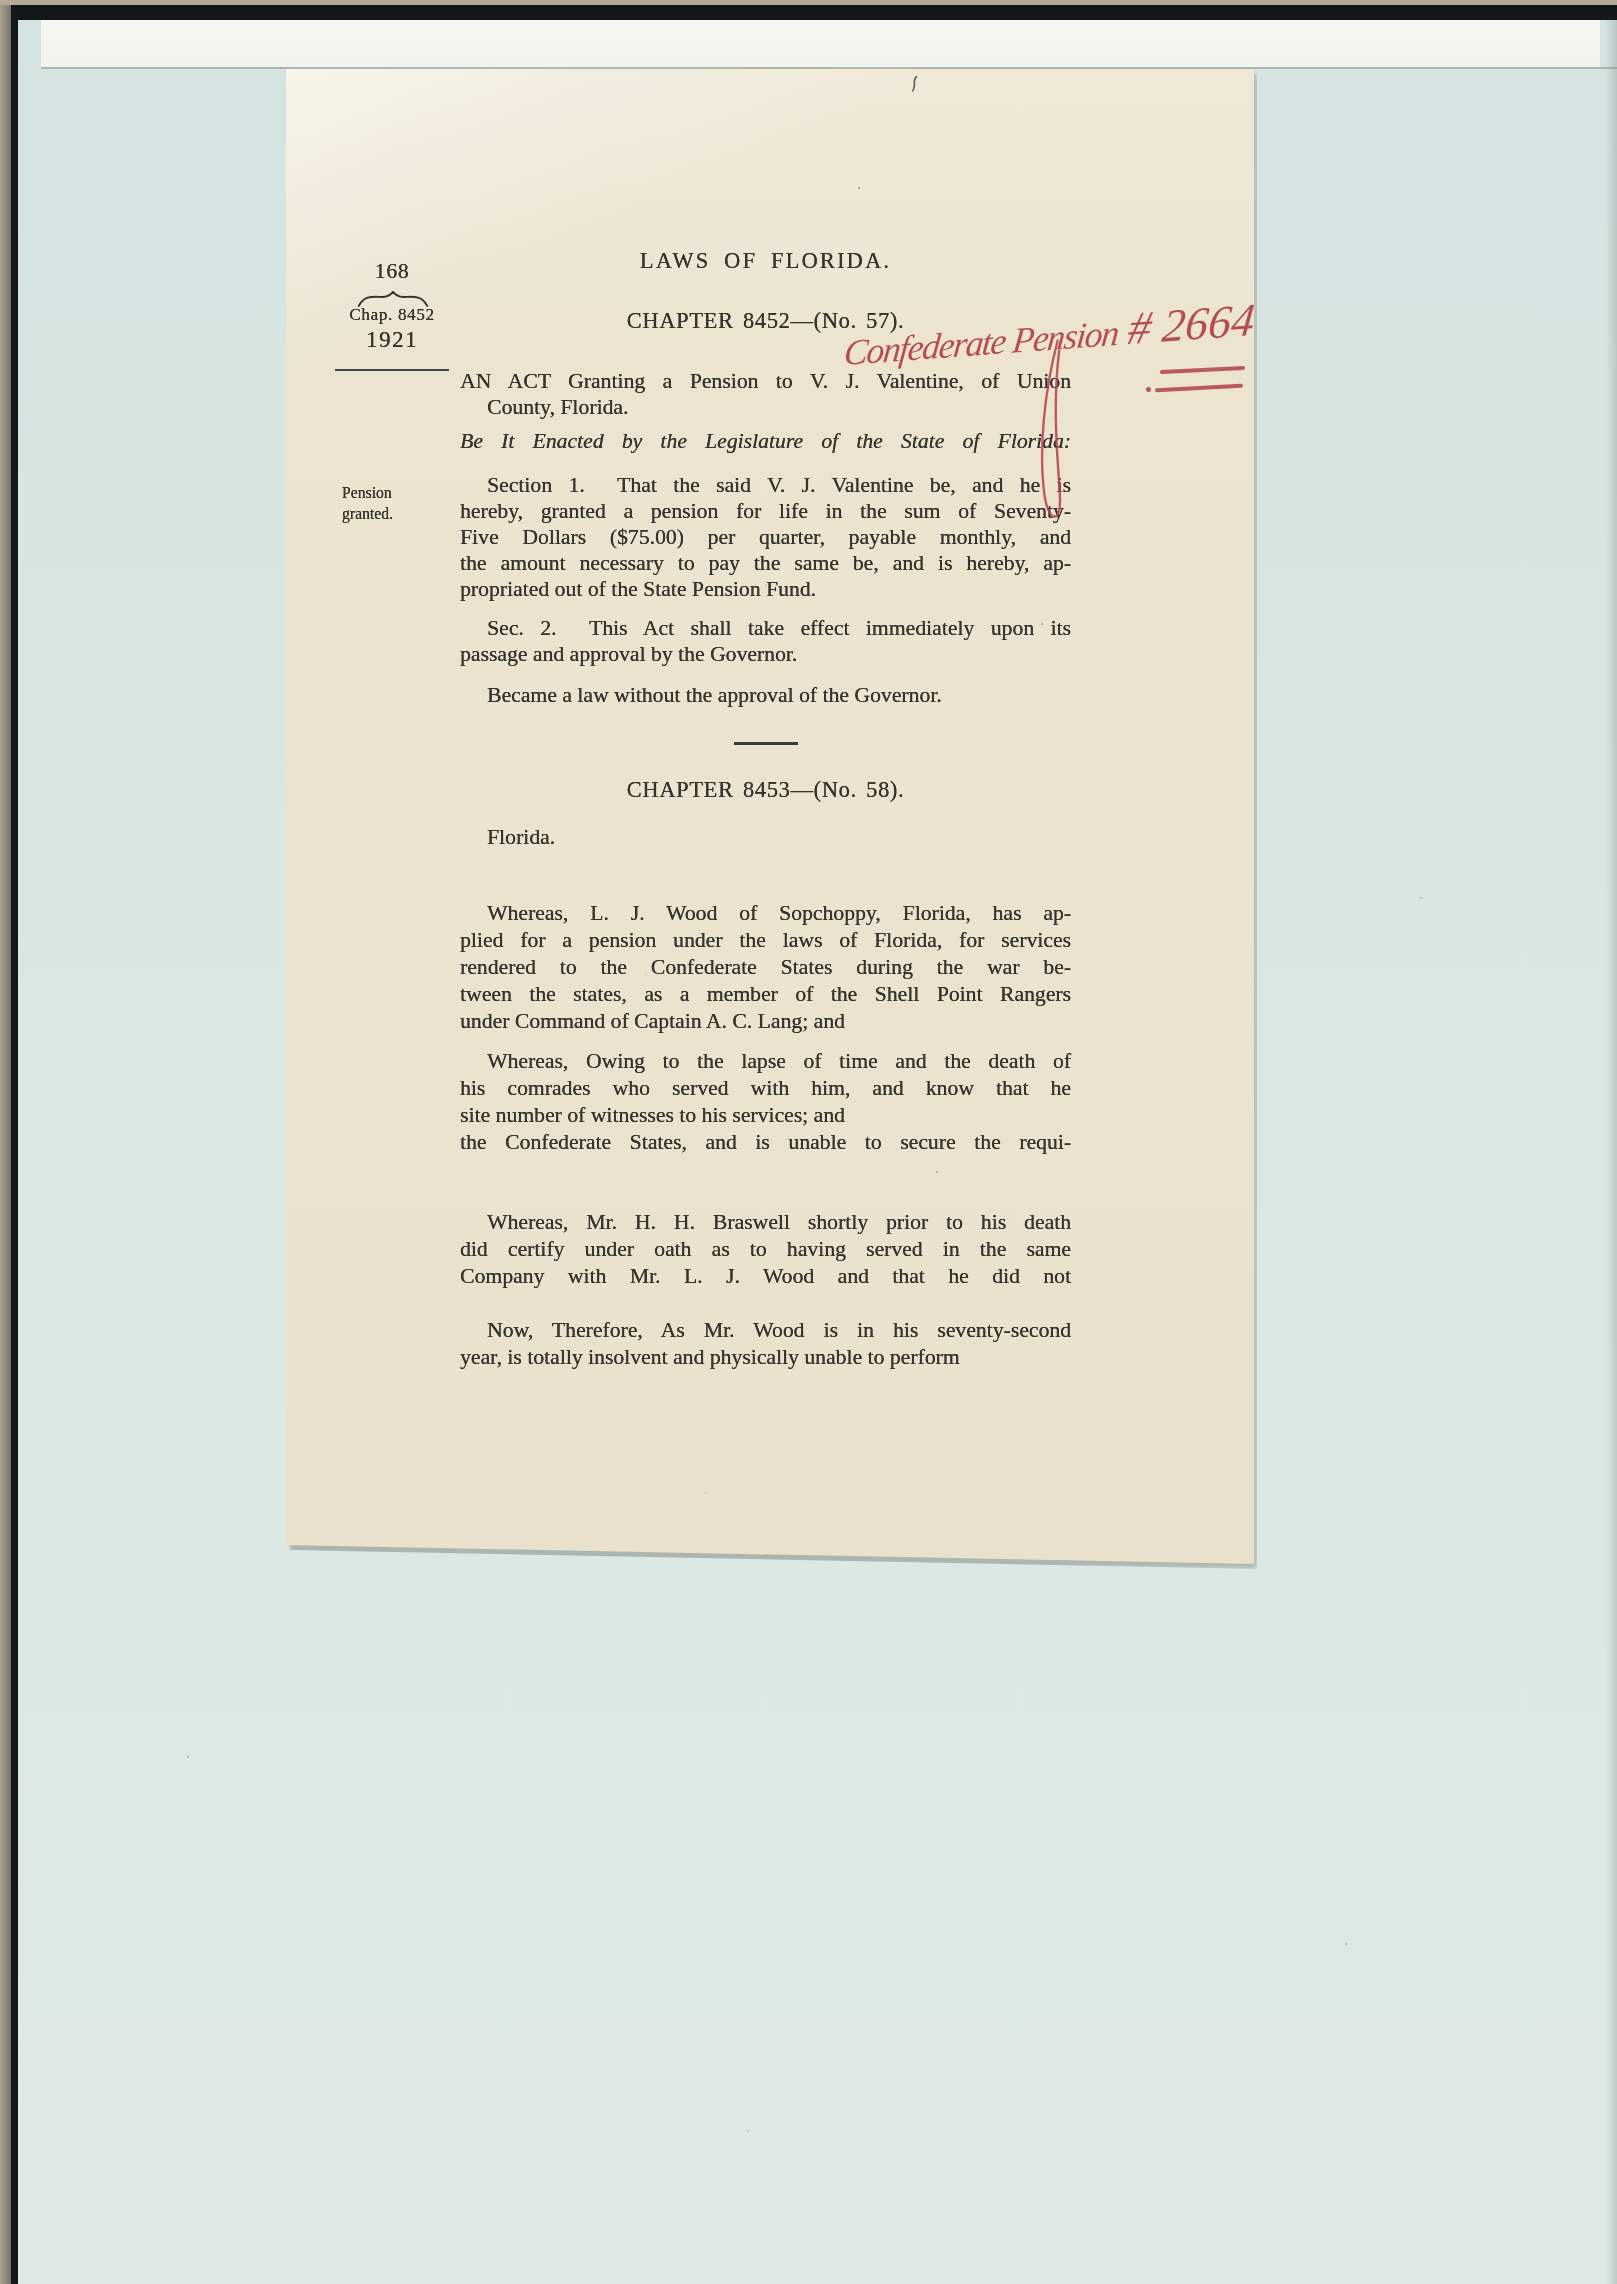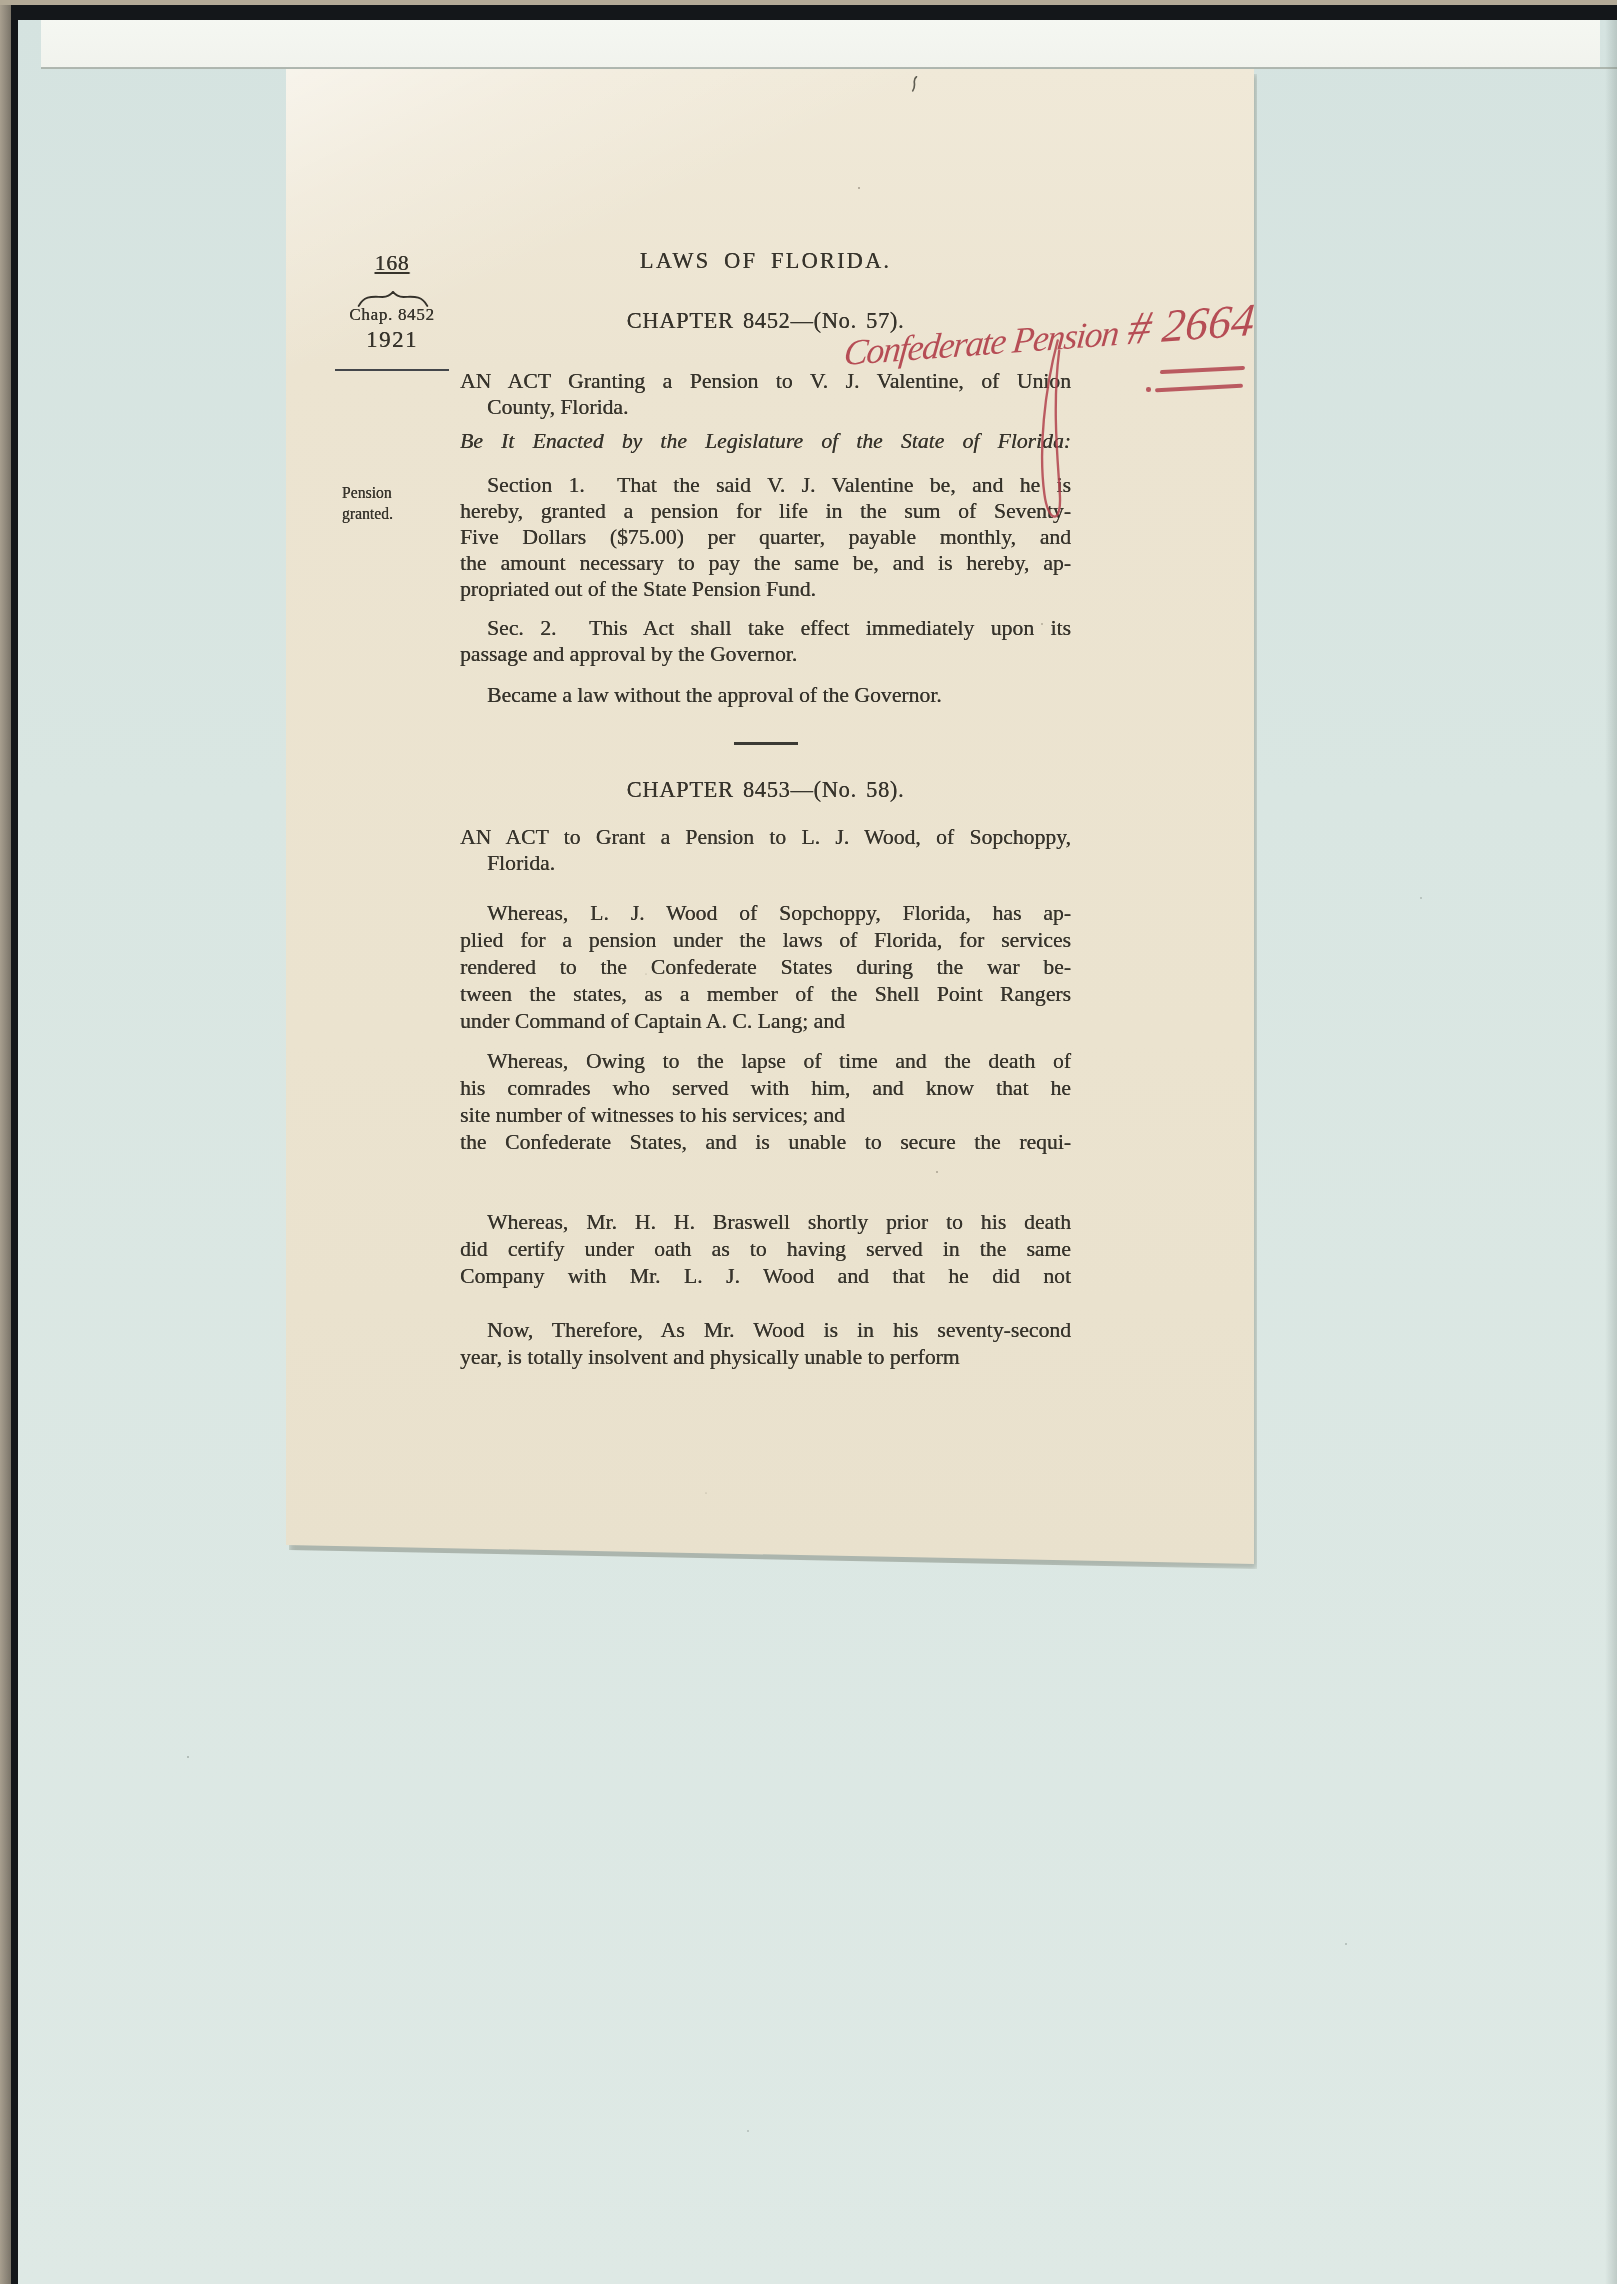--- a/index.html
+++ b/index.html
@@ -40,21 +40,21 @@
   
   .col{left:174px;width:611px;}
   .mcol{left:50px;width:112px;text-align:center;}
   .tl{position:relative;font-size:21.7px;line-height:26px;text-shadow:0.2px 0 0 currentColor;}
   .wlh .tl{line-height:27px;}
   .jf{text-align:justify;text-align-last:justify;}
   .ind{text-indent:27px;}
   .center{text-align:center;}
   .para{position:absolute;left:174px;width:611px;}
 
-  .page-number{top:182px;font-size:21.7px;letter-spacing:0.7px;text-shadow:0.2px 0 0 currentColor;text-decoration:underline;}
+  .page-number{top:190px;font-size:21.7px;letter-spacing:0.7px;text-shadow:0.2px 0 0 currentColor;}
   .running-header{top:179px;font-size:22.4px;letter-spacing:2.2px;word-spacing:6px;text-shadow:0.2px 0 0 currentColor;}
   .brace{left:71px;top:222px;width:72px;height:16.4px;}
   .chap-ref{top:236px;font-size:17px;letter-spacing:0.7px;text-shadow:0.2px 0 0 currentColor;}
   .margin-year{top:258px;font-size:23px;letter-spacing:1.5px;text-shadow:0.2px 0 0 currentColor;}
   .margin-rule{left:49px;top:300px;width:114px;height:2.2px;background:#43464a;}
   .margin-note{left:56px;top:413px;width:120px;font-size:15.7px;line-height:21px;text-align:left;text-shadow:0.1px 0 0 currentColor;}
   .margin-note div{position:relative;}
 
   .heading{font-size:22.4px;letter-spacing:0.7px;word-spacing:3px;text-align:center;text-shadow:0.2px 0 0 currentColor;}
   .ch1-heading{top:239px;}
@@ -154,21 +154,20 @@
 
     <div class="para became">
       <div class="tl ind">Became a law without the approval of the Governor.</div>
     </div>
 
     <div class="divider"></div>
 
     <div class="col heading ch2-heading">CHAPTER 8453—(No. 58).</div>
 
     <div class="para title2">
-      <div class="tl jf">AN ACT to Grant a Pension to L. J. Wood, of Sopchoppy,</div>
       <div class="tl ind">Florida.</div>
     </div>
 
     <div class="para w1 wlh">
       <div class="tl jf ind">Whereas, L. J. Wood of Sopchoppy, Florida, has ap-</div>
       <div class="tl jf">plied for a pension under the laws of Florida, for services</div>
       <div class="tl jf">rendered to the Confederate States during the war be-</div>
       <div class="tl jf">tween the states, as a member of the Shell Point Rangers</div>
       <div class="tl">under Command of Captain A. C. Lang; and</div>
     </div>

